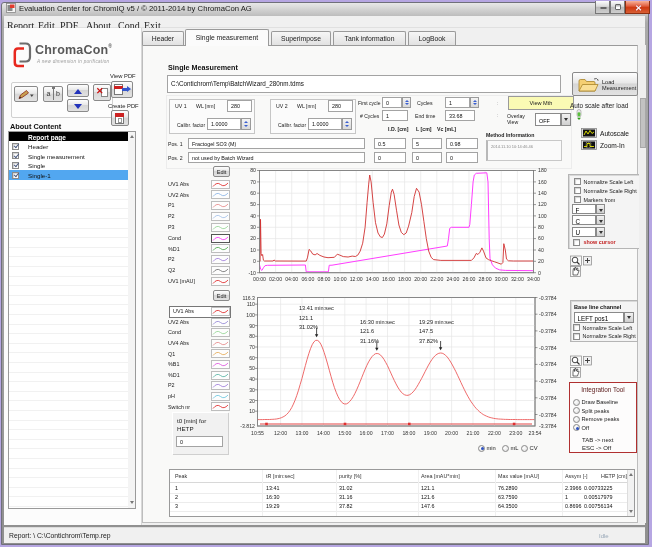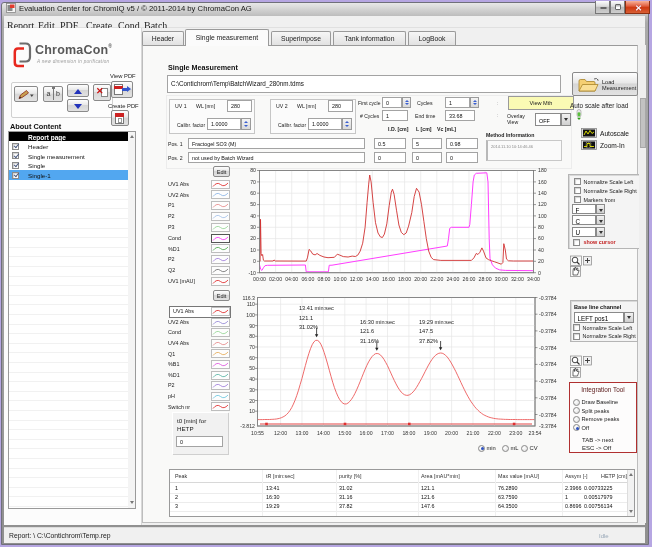--- a/index.html
+++ b/index.html
@@ -53,23 +53,23 @@
     </div>
   <div class="ab wbtn" style="left:622px;width:25px;background:linear-gradient(180deg,#f8b29a,#e26446 40%,#cf3912 55%,#d85f35);border-color:#8c2f12;">
       <div class="ab" style="left:9px;top:2px;color:#fff;font-size:8.5px;font-weight:bold;text-shadow:0 0 1px #802;">✕</div>
     </div>
 </div>
 
 <div id="menubar" class="ab">
   <div class="ab mitem" style="left:3px">Report</div>
   <div class="ab mitem" style="left:34px">Edit</div>
   <div class="ab mitem" style="left:56px">PDF</div>
-  <div class="ab mitem" style="left:82px">Create</div>
+  <div class="ab mitem" style="left:82px">About</div>
   <div class="ab mitem" style="left:114px">Cond</div>
-  <div class="ab mitem" style="left:140px">Batch</div>
+  <div class="ab mitem" style="left:140px">Exit</div>
 </div>
 
 <div id="content" class="ab"></div>
 <div id="sidebar" class="ab"></div>
 <svg class="ab" style="left:13px;top:42px" width="19" height="26" viewBox="0 0 19 26">
 <path d="M 6.5 1.5 L 12.5 1.5 Q 17 1.5 17 6 L 17 15 Q 17 19.5 12.5 19.5 L 6.5 19.5" fill="none" stroke="#6d6d6d" stroke-width="2.2"></path>
 <path d="M 11 6.5 L 5 6.5 Q 1.8 6.5 1.8 10 L 1.8 20.5 Q 1.8 24 5 24 L 11 24" fill="none" stroke="#e8281e" stroke-width="2.5"></path>
 </svg>
 <div class="ab" style="left:35px;top:43px;font-size:12.5px;font-weight:bold;color:#585858;letter-spacing:0.2px">ChromaCon<span style="font-size:5px;vertical-align:6px">®</span></div>
 <div class="ab" style="left:37px;top:59px;font-size:4.6px;font-style:italic;color:#9a9a9a;letter-spacing:0.3px">A new dimension in purification</div>

